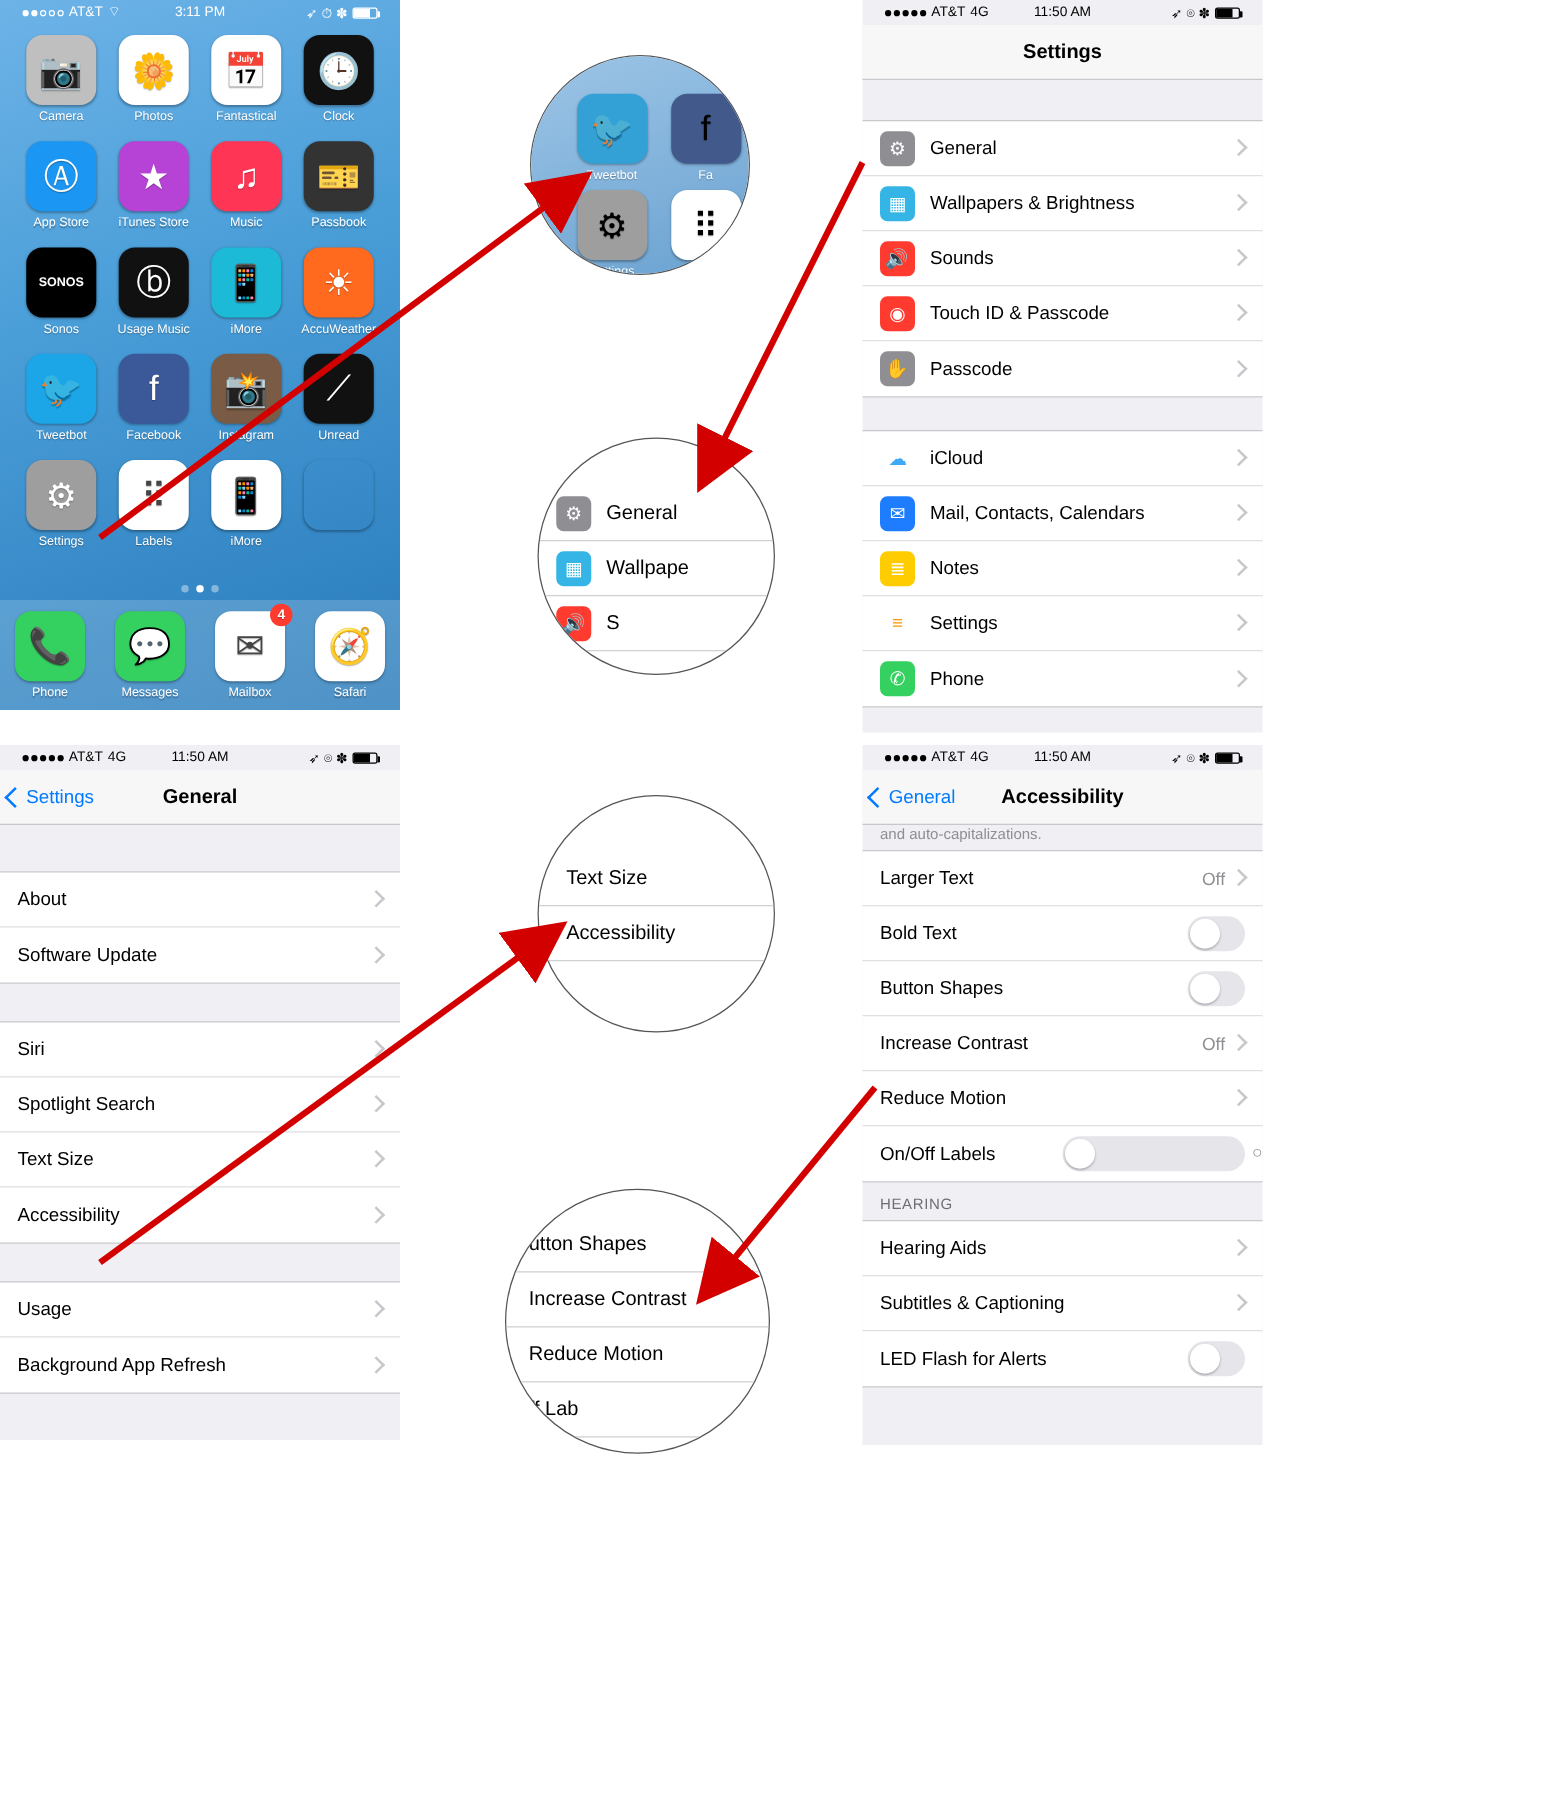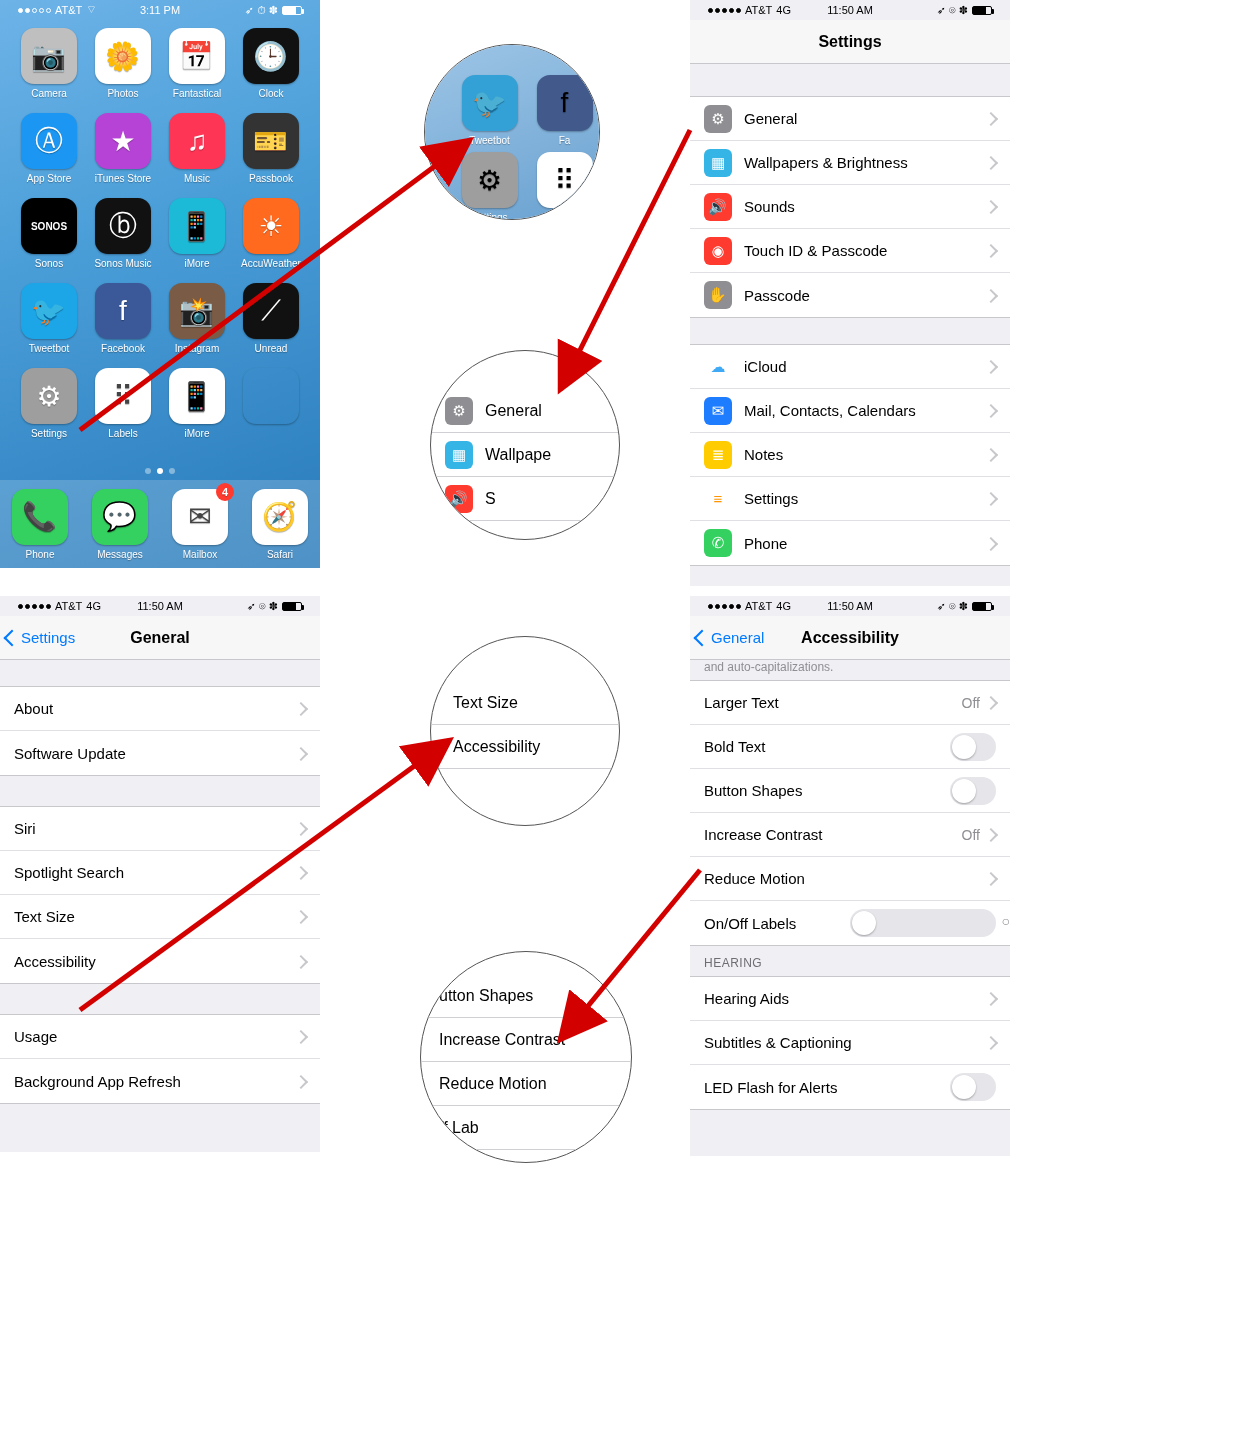--- a/index.html
+++ b/index.html
@@ -147,21 +147,21 @@
       <div class="appicon">
         <div class="tilewrap">
           <div class="tile" style="background: rgb(0, 0, 0); font-size: 10px; color: rgb(255, 255, 255); font-weight: 700;">SONOS</div>
         </div>
         <span>Sonos</span>
       </div>
       <div class="appicon">
         <div class="tilewrap">
           <div class="tile" style="background: rgb(17, 17, 17);">ⓑ</div>
         </div>
-        <span>Sonos Music</span>
+        <span>Usage Music</span>
       </div>
       <div class="appicon">
         <div class="tilewrap">
           <div class="tile" style="background: rgb(28, 186, 214);">📱</div>
         </div>
         <span>iMore</span>
       </div>
       <div class="appicon">
         <div class="tilewrap">
           <div class="tile" style="background: rgb(255, 106, 31);">☀</div>
@@ -348,21 +348,21 @@
           <i></i>
         </span>
       </div>
   </div>
   <div class="navbar">
     <div class="back">
         <span>Settings</span>
       </div>
     <div class="title">General</div>
   </div>
-  <div class="group" id="general-g1" style="margin-top:26px">
+  <div class="group" id="general-g1" style="margin-top:37px">
       <div class="row">
         <span class="label">About</span>
         <span class="chev"></span>
       </div>
       <div class="row">
         <span class="label">Software Update</span>
         <span class="chev"></span>
       </div>
     </div>
   <div class="group" id="general-g2" style="margin-top:30px">
@@ -512,21 +512,21 @@
   <div class="inner" style="padding-top:44px">
     <div class="row">
         <span class="label" style="padding-left:8px">Text Size</span>
       </div>
     <div class="row">
         <span class="label" style="padding-left:8px">Accessibility</span>
       </div>
   </div>
 </div>
 
-<div class="callout" style="left:420px;top:951px;width:212px;height:212px;">
+<div class="callout" style="left:404px;top:951px;width:212px;height:212px;">
   <div class="inner" style="padding-top:22px">
     <div class="row">
         <span class="label" style="padding-left:4px">utton Shapes</span>
       </div>
     <div class="row">
         <span class="label" style="padding-left:4px">Increase Contrast</span>
       </div>
     <div class="row">
         <span class="label" style="padding-left:4px">Reduce Motion</span>
       </div>

